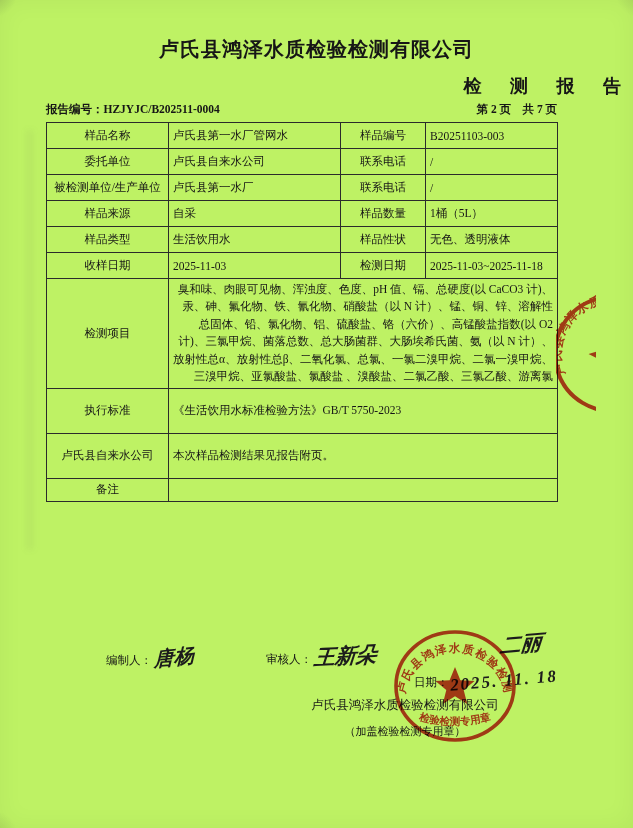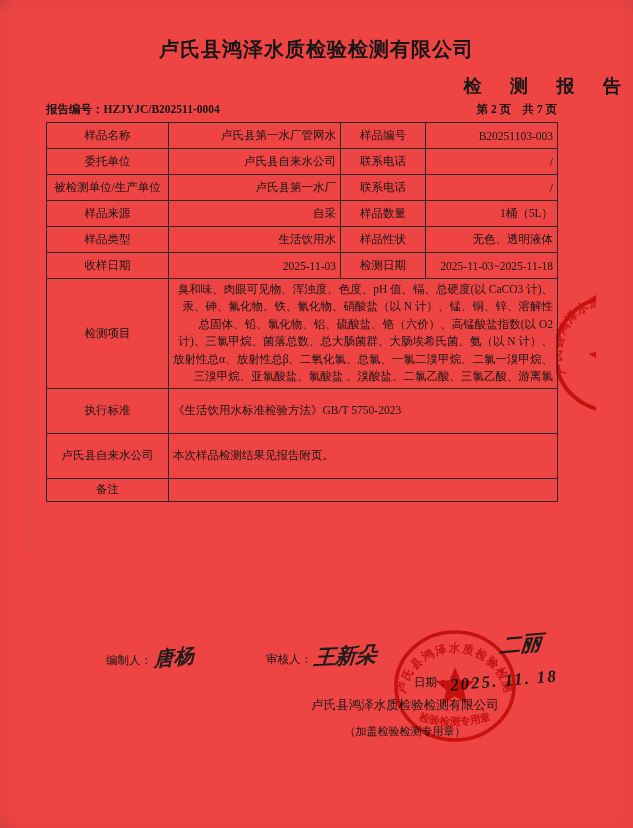--- a/index.html
+++ b/index.html
@@ -1,18 +1,18 @@
 <!DOCTYPE html>
 <html><head>
 <meta charset="utf-8">
 <style>
   html,body{margin:0;padding:0;background:#e8e8e6;}
   .page{
     position:relative;width:633px;height:828px;margin:0 auto;
-    background:#ef4444;overflow:hidden;
+    background:#bef264;overflow:hidden;
     font-family:"Liberation Serif","DejaVu Serif",serif;
     color:#161616;
     box-shadow:inset 0 0 26px rgba(0,0,0,0.05);
   }
   
   .edge-smudge{position:absolute;left:27px;top:130px;width:9px;height:420px;
     background:linear-gradient(to right,rgba(80,80,80,0.10),rgba(0,0,0,0));filter:blur(3px);}
   .corner{position:absolute;width:26px;height:26px;opacity:.5;}
   .corner.tl{left:-8px;top:-8px;background:radial-gradient(circle at 0 0,rgba(60,60,60,.5),rgba(0,0,0,0) 70%);}
   .corner.tr{right:-8px;top:-8px;background:radial-gradient(circle at 100% 0,rgba(60,60,60,.35),rgba(0,0,0,0) 70%);}
@@ -26,21 +26,21 @@
     display:flex;justify-content:space-between;font-size:11.5px;font-weight:bold;gap:43px;}
 
   table.report{
     position:absolute;left:46px;top:122px;width:511px;
     border-collapse:collapse;table-layout:fixed;
     font-size:11.5px;
   }
   table.report td{border:1px solid #2b2b2b;vertical-align:middle;padding:2px 4px;}
   table.report{border:1.5px solid #222;}
   td.lbl{text-align:center;}
-  td.val{text-align:right;}
+  td.val{text-align:left;}
   td.val-left{text-align:left;padding-left:10px;}
   td.items{text-align:right;padding:5px 10px;line-height:1.52;}
 
   .r-std{height:26px;}
   .r-items{height:102px;}
   .r-method{height:42px;}
   .r-standard{height:45px;}
   .r-result{height:45px;}
   .r-remark{height:23px;}
 

